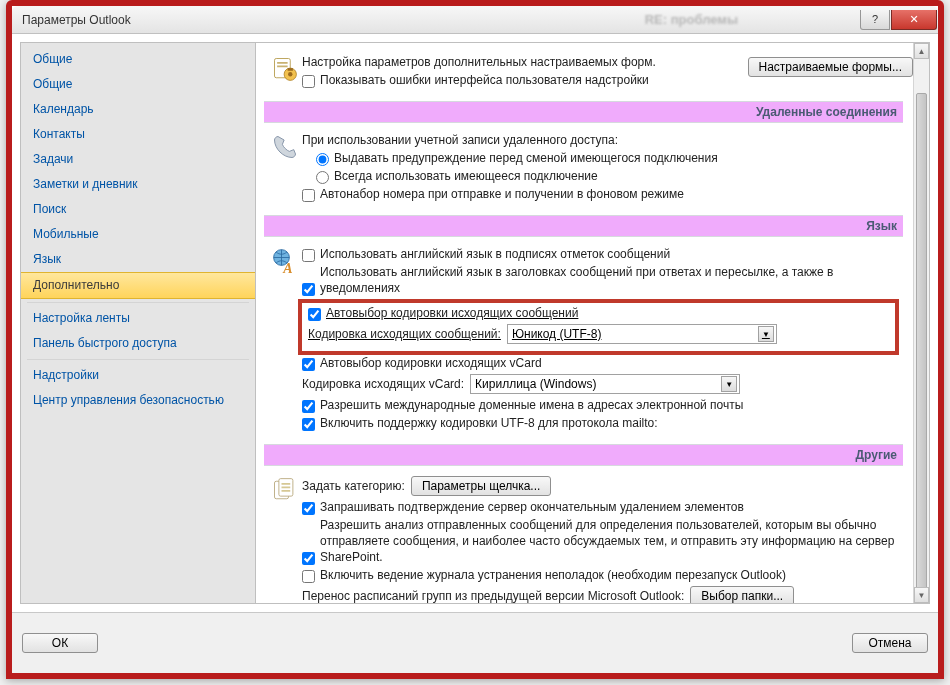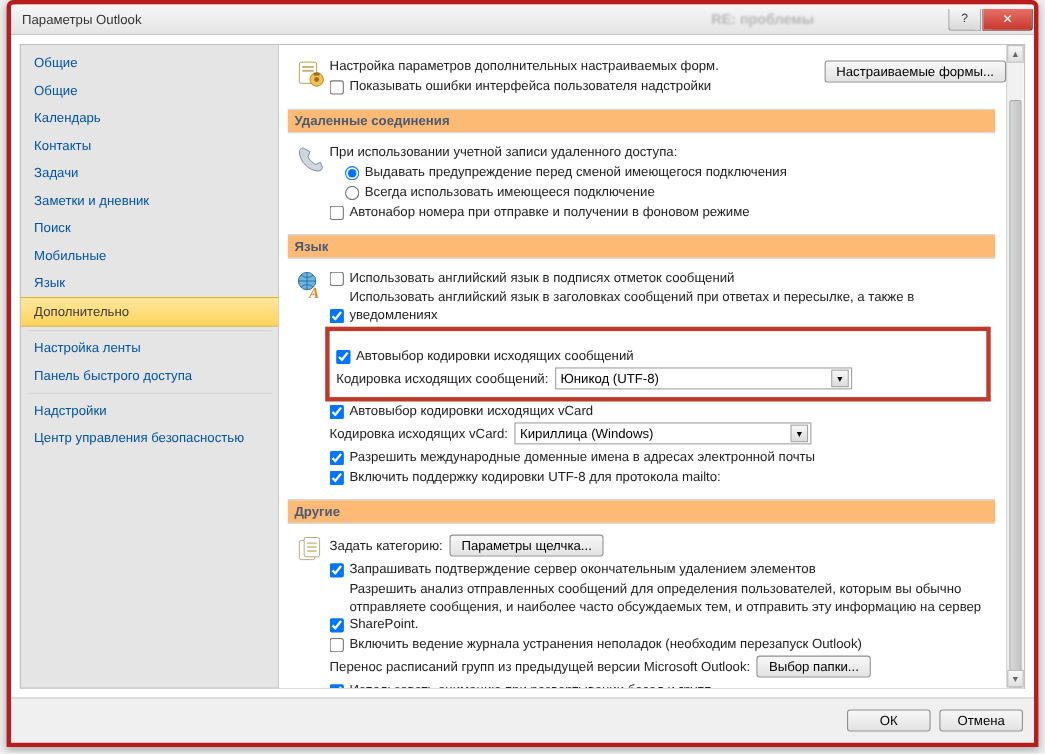--- a/index.html
+++ b/index.html
@@ -8,21 +8,21 @@
     font-family: "Segoe UI", Tahoma, sans-serif;
     font-size: 12px;
     background: #f0f0f0;
     width: 950px; height: 685px;
     overflow: hidden;
     position: relative;
   }
   .window {
     position: absolute; left: 6px; top: 0; right: 6px; bottom: 6px;
     background: #fff;
-    border: 4px solid #b91c1c;
+    border: 6px solid #b91c1c;
     border-radius: 6px 6px 0 0;
     box-shadow: 0 2px 8px rgba(0,0,0,0.3);
     display: flex; flex-direction: column;
   }
   .titlebar {
     height: 28px;
     background: linear-gradient(to bottom, #f7f7f7, #e4e4e4);
     border-bottom: 1px solid #c0c0c0;
     display: flex; align-items: center;
     padding-left: 10px;
@@ -65,25 +65,26 @@
     color:#3b3b3b;
   }
   .sidebar-sep { height:1px; background:#d4d4d4; margin:3px 6px; }
   .content {
     flex:1; border:1px solid #bfbfbf; border-left:none;
     background:#fff; overflow-y:auto; padding:8px 10px 8px 8px;
     position:relative;
     min-height:0;
   }
   .section-header {
-    background:#fdba74;
+    background:#f0abfc;
     border-top:1px solid #d6d9de;
     border-bottom:1px solid #d6d9de;
     padding:3px 6px; font-weight:bold; color:#4a5a73; font-size:12px;
     margin: 6px 0 6px 0;
+    text-align: right;
   }
   .section-body { padding: 2px 4px 6px 4px; display:flex; }
   .section-icon { width:34px; flex:none; padding-top:2px; text-align:center; }
   .section-icon svg { width:28px; height:28px; }
   .opts { flex:1; }
   .opt-row { display:flex; align-items:flex-end; padding:1px 0; line-height:16px; }
   .opt-row input[type=checkbox], .opt-row input[type=radio] {
     margin:2px 5px 0 0; flex:none;
   }
   .opt-label { color:#222; }
@@ -98,28 +99,29 @@
     width:16px; height:16px; border:1px solid #a1a1a1;
     background:linear-gradient(to bottom,#f7f7f7,#dcdcdc);
     display:flex;align-items:center;justify-content:center;font-size:8px;
   }
   .btn {
     display:inline-block; padding:2px 10px; min-height:20px;
     background:linear-gradient(to bottom,#f8f8f8,#e2e2e2);
     border:1px solid #8f8f8f; border-radius:3px; font-size:12px;
   }
   .highlight-box {
-    border:4px solid #c0392b; padding:13px 6px 5px 6px;
+    border:4px solid #c0392b; padding:1px 6px 5px 6px;
     margin: 2px 0 2px -4px;
+    text-decoration: underline;
   }
   .first-section { display:flex; }
   .topright-btn { position:absolute; right:16px; top:14px; }
   .footer {
     border-top:1px solid #c8c8c8;
-    padding:10px 10px; display:flex; justify-content:flex-end; gap:8px;
+    padding:20px 10px; display:flex; justify-content:space-between; gap:8px;
     background:#f0f0f0;
   }
   .footer .btn { min-width:76px; text-align:center; }
   
   .bg-hint {
     position:absolute; top:6px; right:200px; color:#b8b8b8; font-weight:bold;
     filter: blur(1px); pointer-events:none; font-size:13px;
   }
   .scrollbar-fake {
     position:absolute; right:0; top:0; bottom:0; width:16px;

